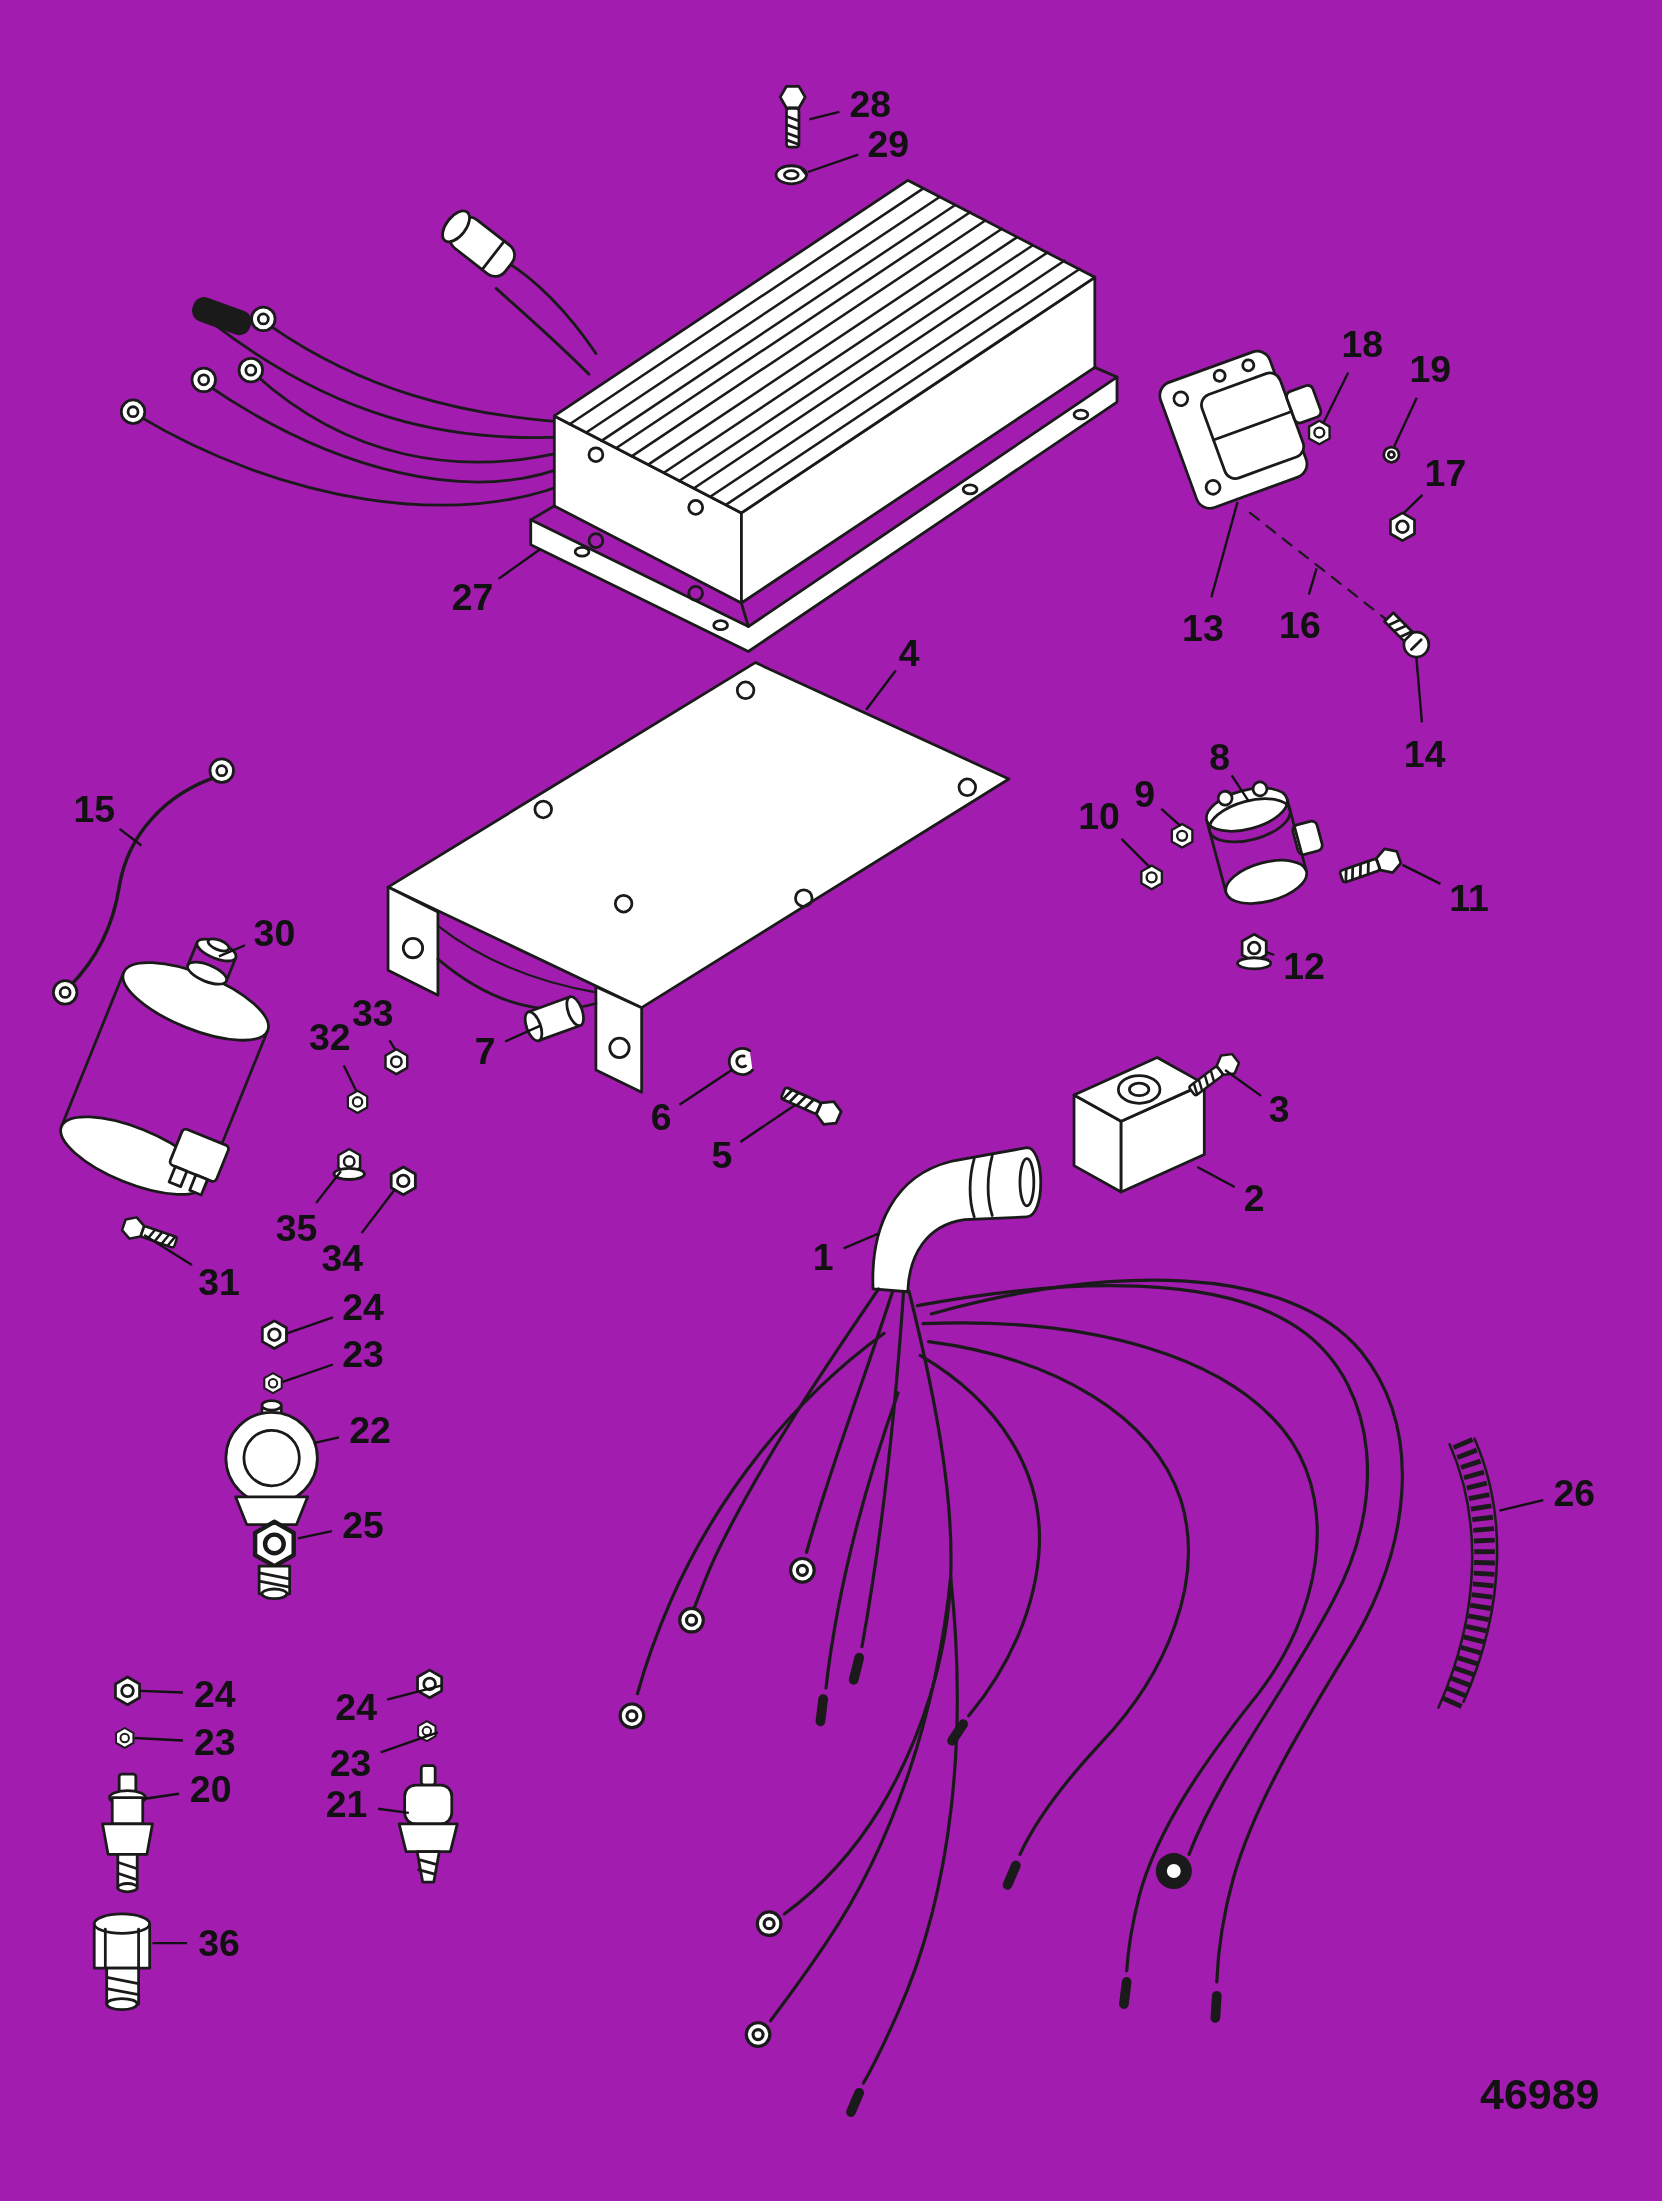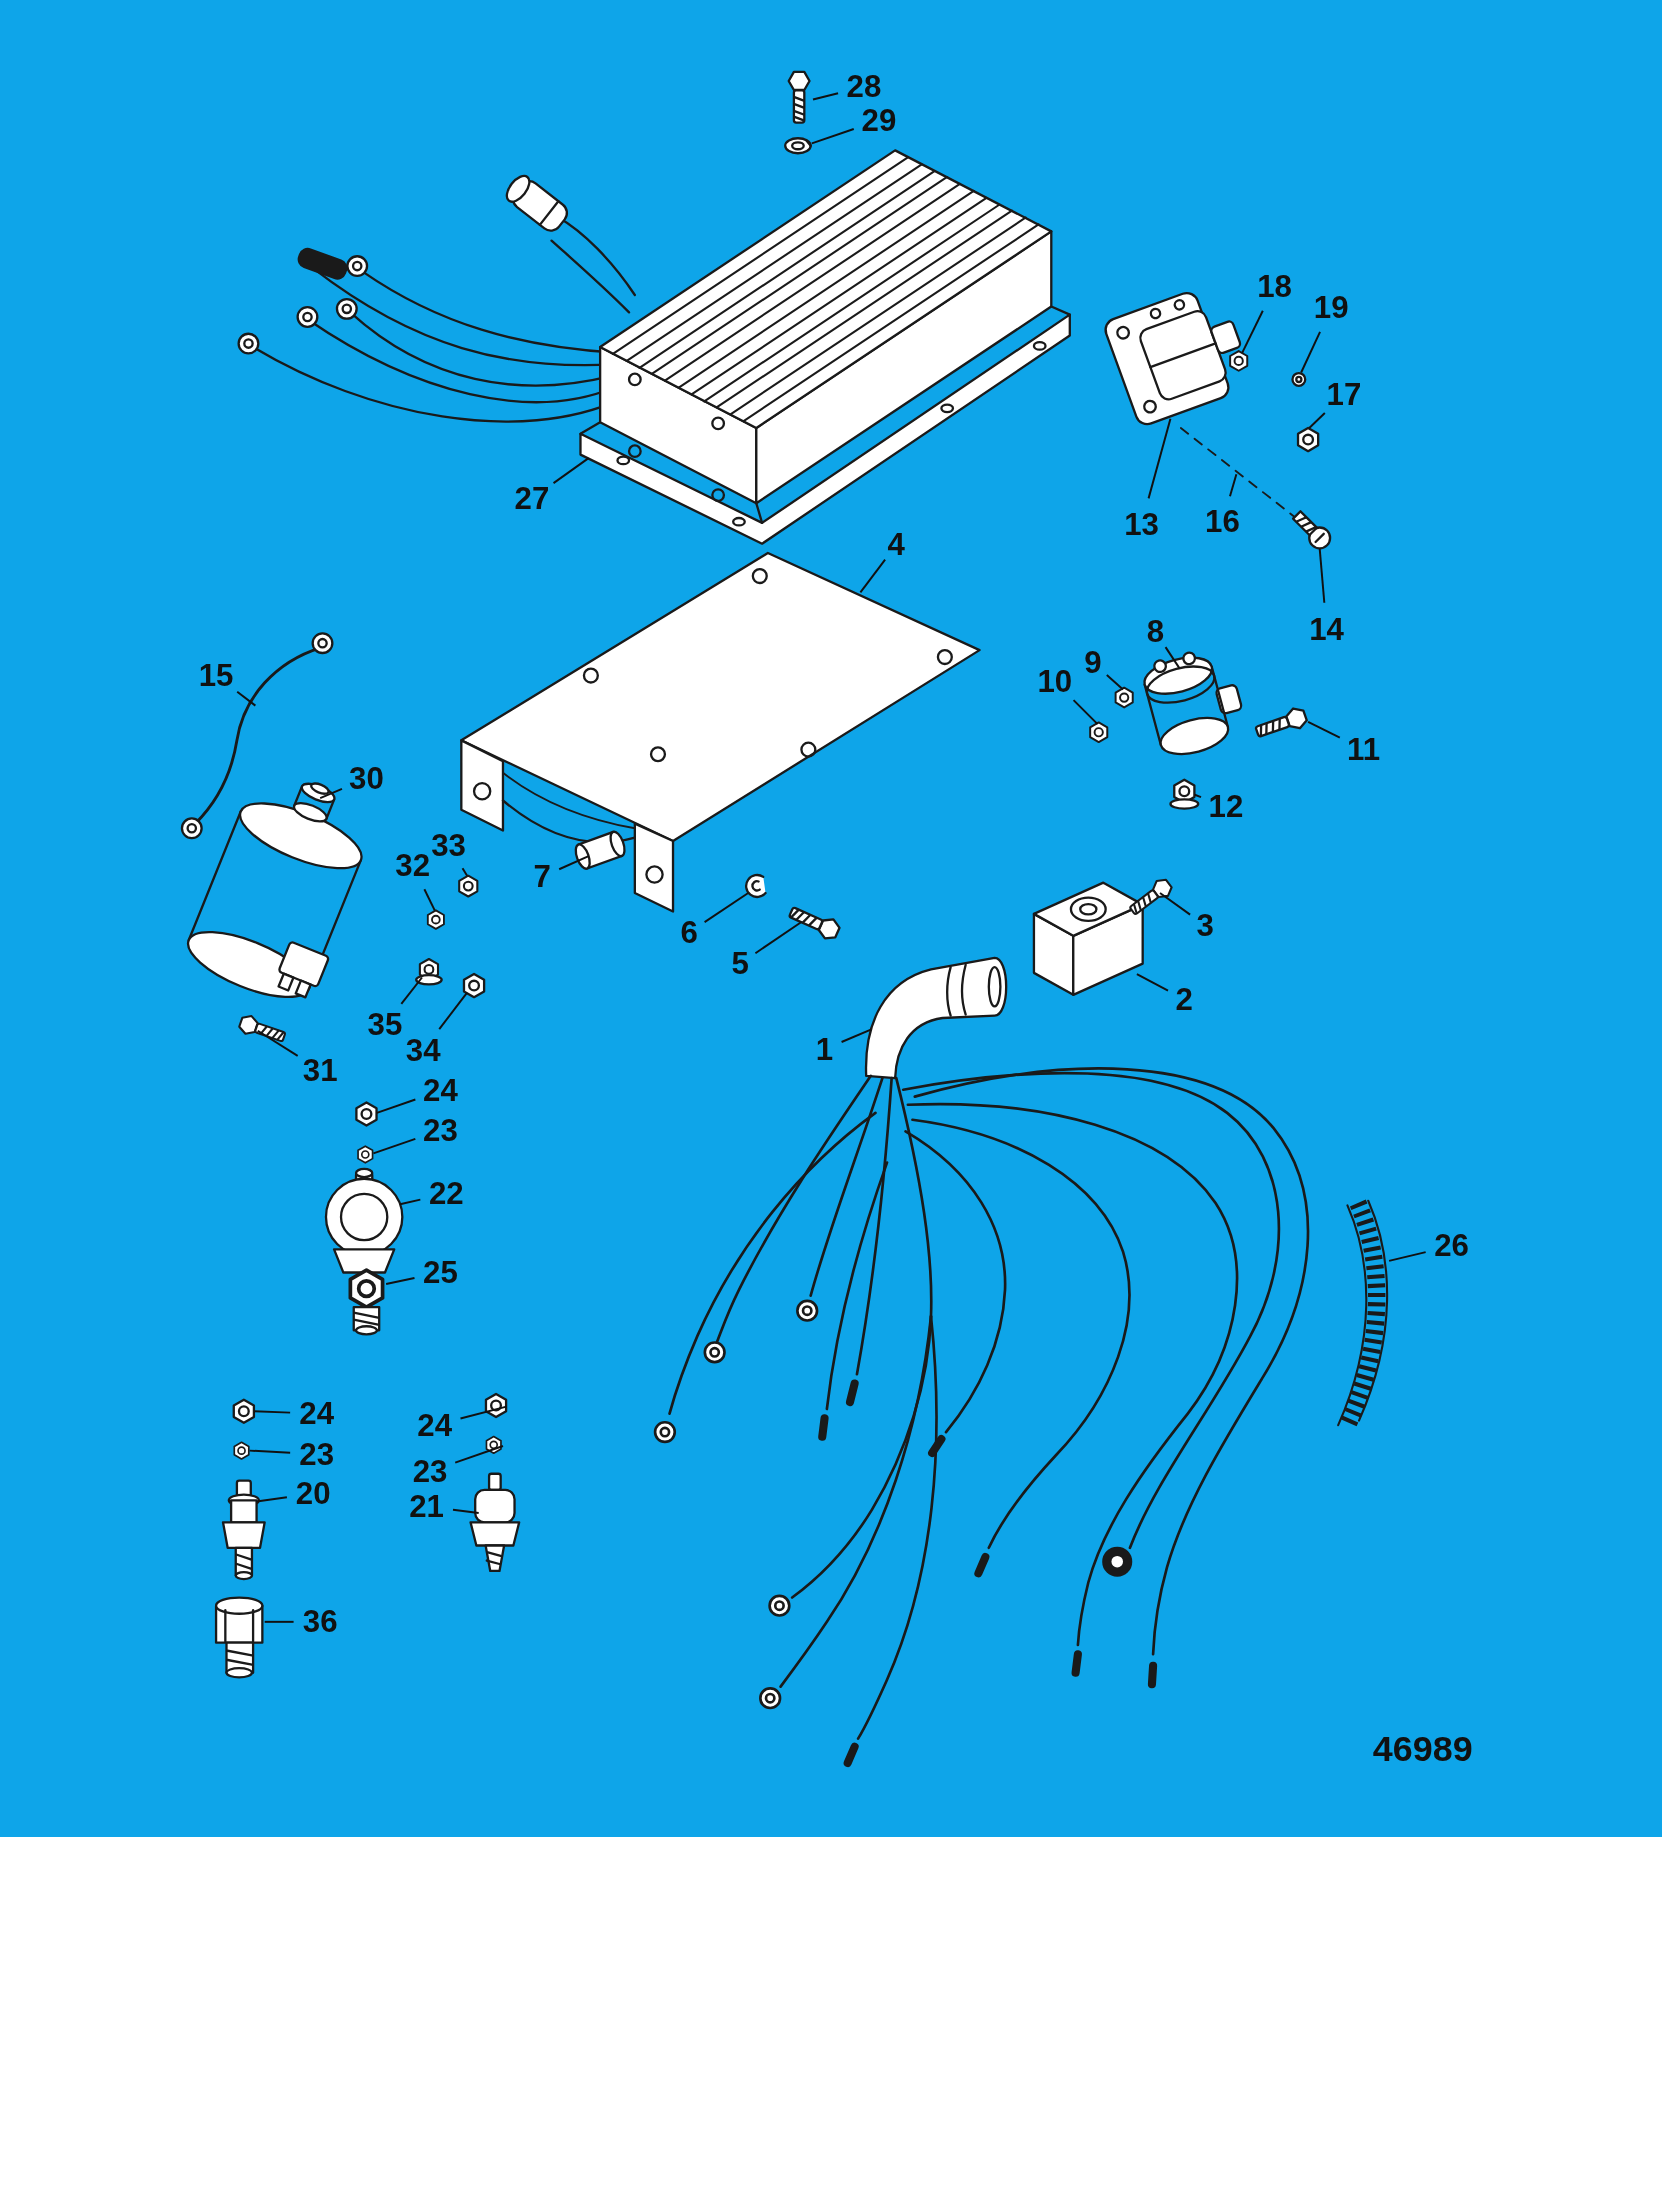--- a/index.html
+++ b/index.html
@@ -1,16 +1,16 @@
 <!DOCTYPE html>
 <html style="font-size:14.5px"><head>
 <meta charset="utf-8">
 <style>
   html,body{margin:0;padding:0;background:#ffffff;}
-  .stage{position:relative;width:1663px;height:1837px;background:#0ea5e9;overflow:hidden;}
+  .stage{position:relative;width:1663px;height:2201px;background:#a21caf;overflow:hidden;}
   .stage svg{display:block;width:100%;height:100%;}
   .callout{font-family:"Liberation Sans",sans-serif;font-weight:bold;font-size:27px;fill:#111111;text-anchor:middle;dominant-baseline:central;}
   .leader{stroke:#111111;stroke-width:1.7;fill:none;}
   .dnum{font-family:"Liberation Sans",sans-serif;font-weight:bold;font-size:31px;fill:#111111;}
 </style>
 </head>
 <body>
 
 <div class="stage">
 <svg id="diagram-svg" viewBox="0 0 1200 1588" xmlns="http://www.w3.org/2000/svg">

